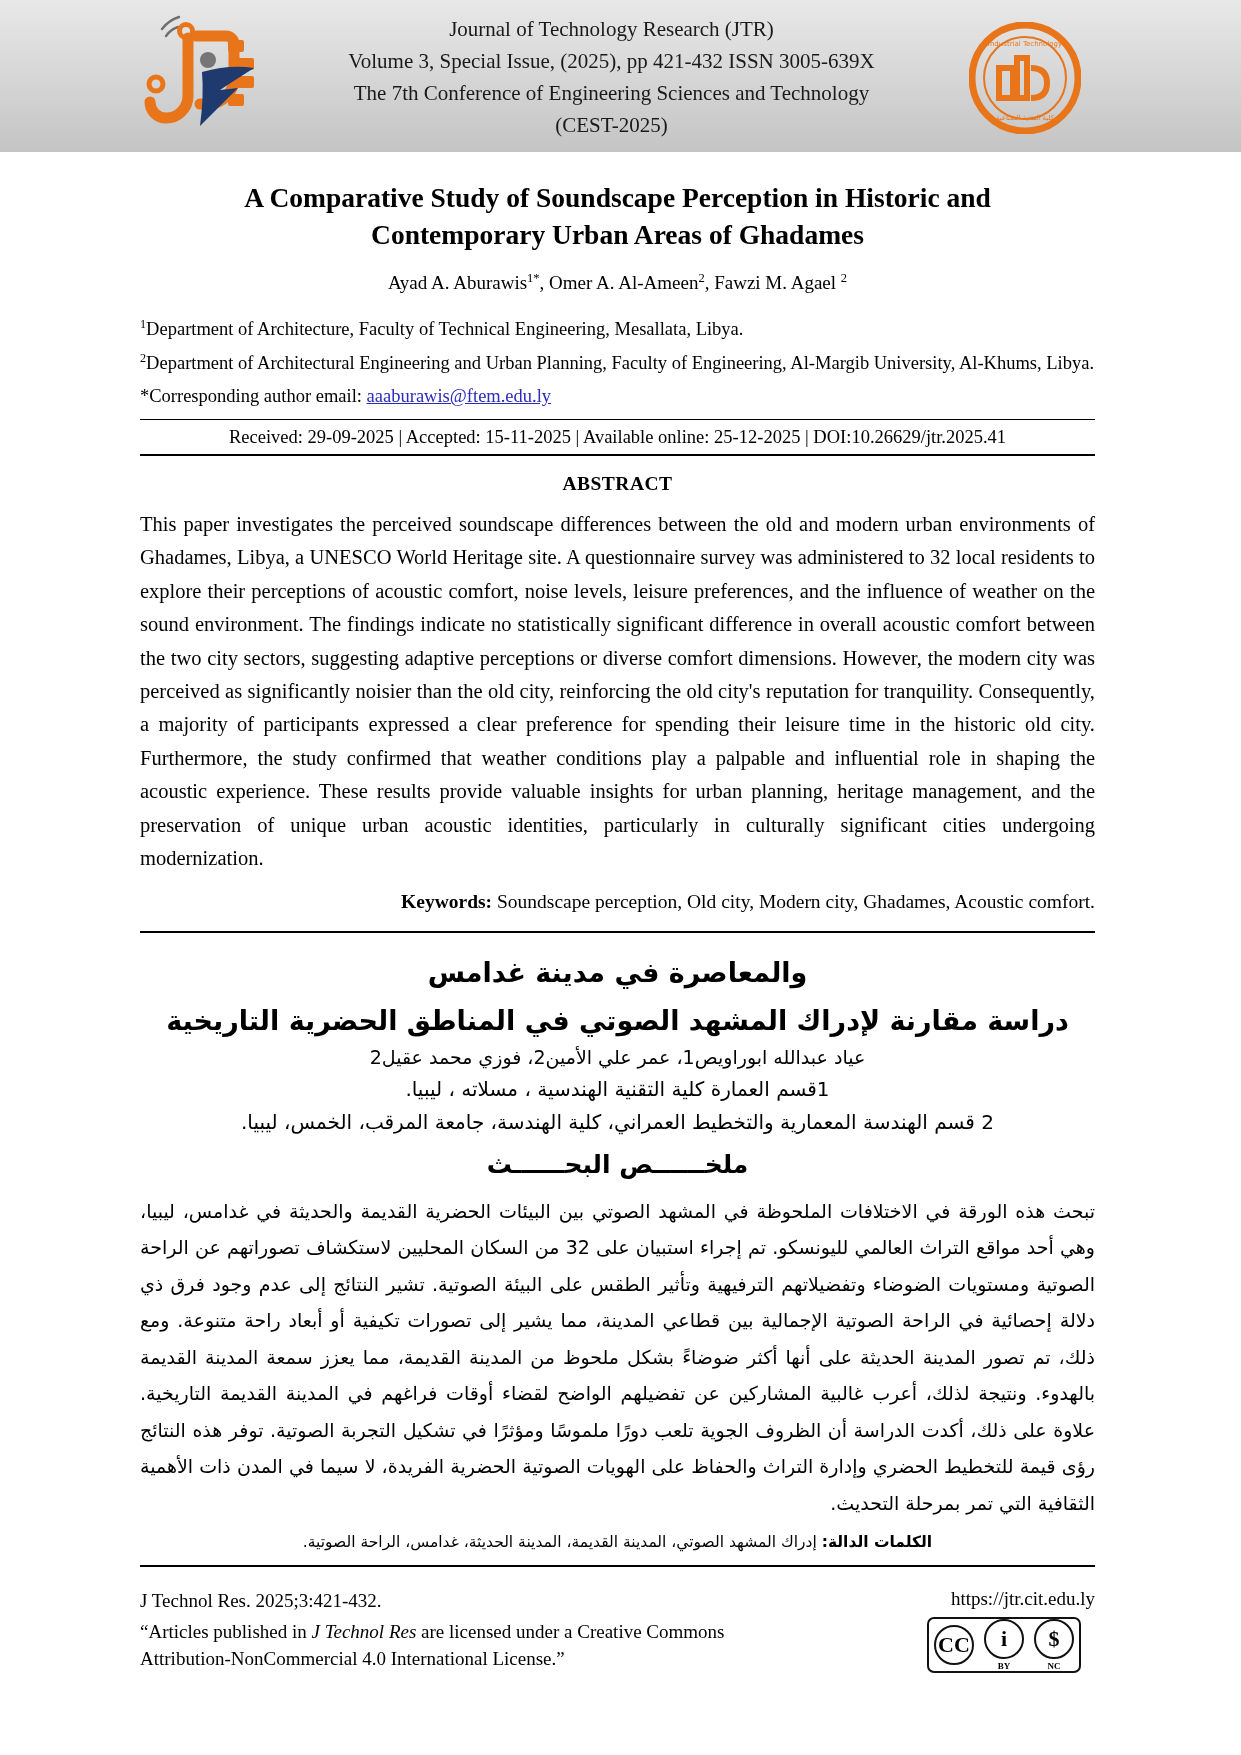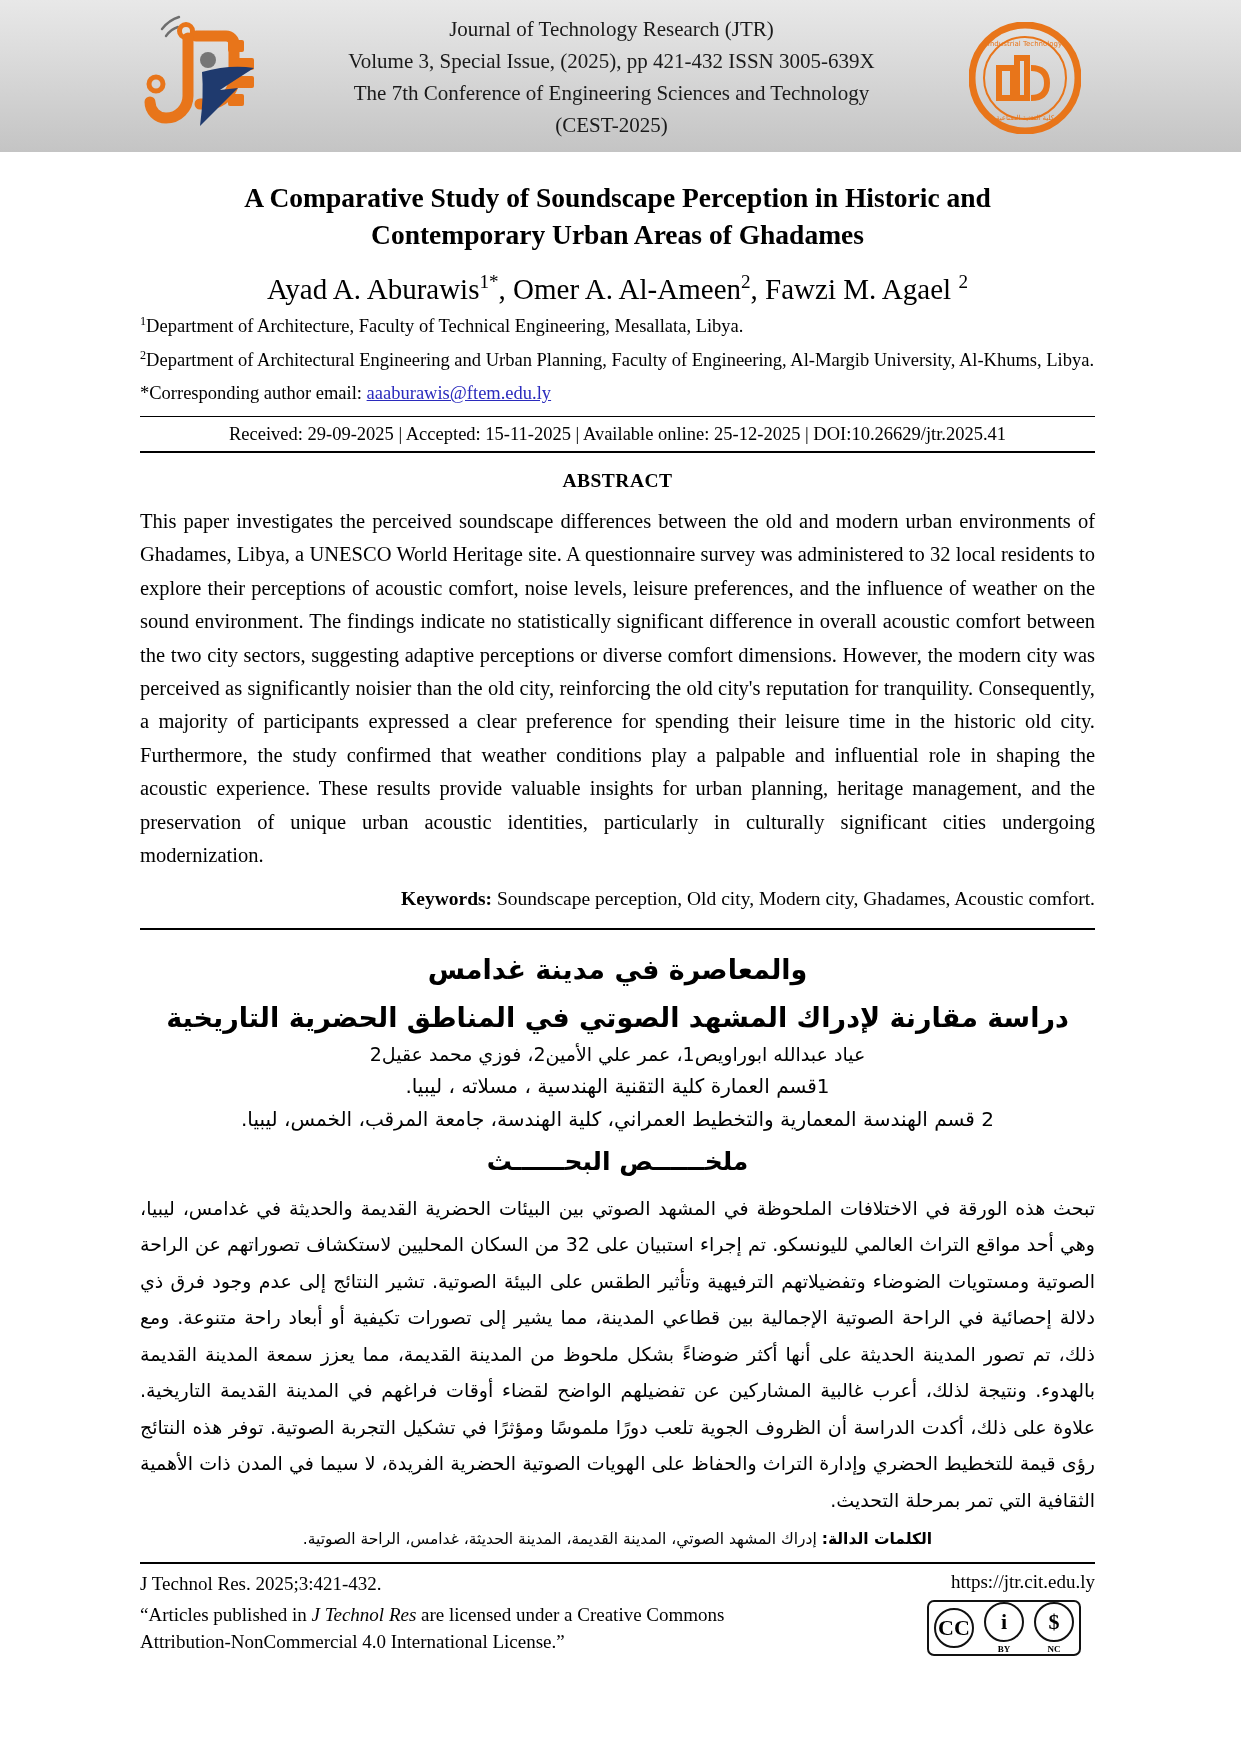--- a/index.html
+++ b/index.html
@@ -65,30 +65,30 @@
   .paper-title {
     font-size: 27.5px;
     font-weight: bold;
     text-align: center;
     line-height: 1.34;
     margin: 28px 28px 0 28px;
   }
 
   .authors {
     text-align: center;
-    font-size: 29px;
+    font-size: 19px;
     margin-top: 17px;
     line-height: 1.3;
   }
   sup { font-size: 0.66em; vertical-align: super; line-height: 0; }
 
   .affiliation {
     font-size: 18.5px;
     line-height: 1.45;
-    margin-top: 5px;
+    margin-top: 21px;
     text-align: left;
   }
   .affiliation.second { margin-top: 7px; }
 
   .corresponding {
     font-size: 18.5px;
     margin-top: 9px;
   }
   .corresponding a, .email-link {
     color: #2b2bbd;
@@ -185,21 +185,21 @@
   
   .footer-rule {
     border-top: 2.2px solid #000;
     margin-top: 14px;
   }
   .footer {
     display: flex;
     justify-content: space-between;
     align-items: flex-start;
     font-size: 19px;
-    padding-top: 7px;
+    padding-top: 21px;
   }
   .footer-left { line-height: 1.42; }
   .footer-right { text-align: right; }
   .license-row {
     display: flex;
     justify-content: space-between;
     align-items: flex-end;
     margin-top: 2px;
   }
   .license-text {

